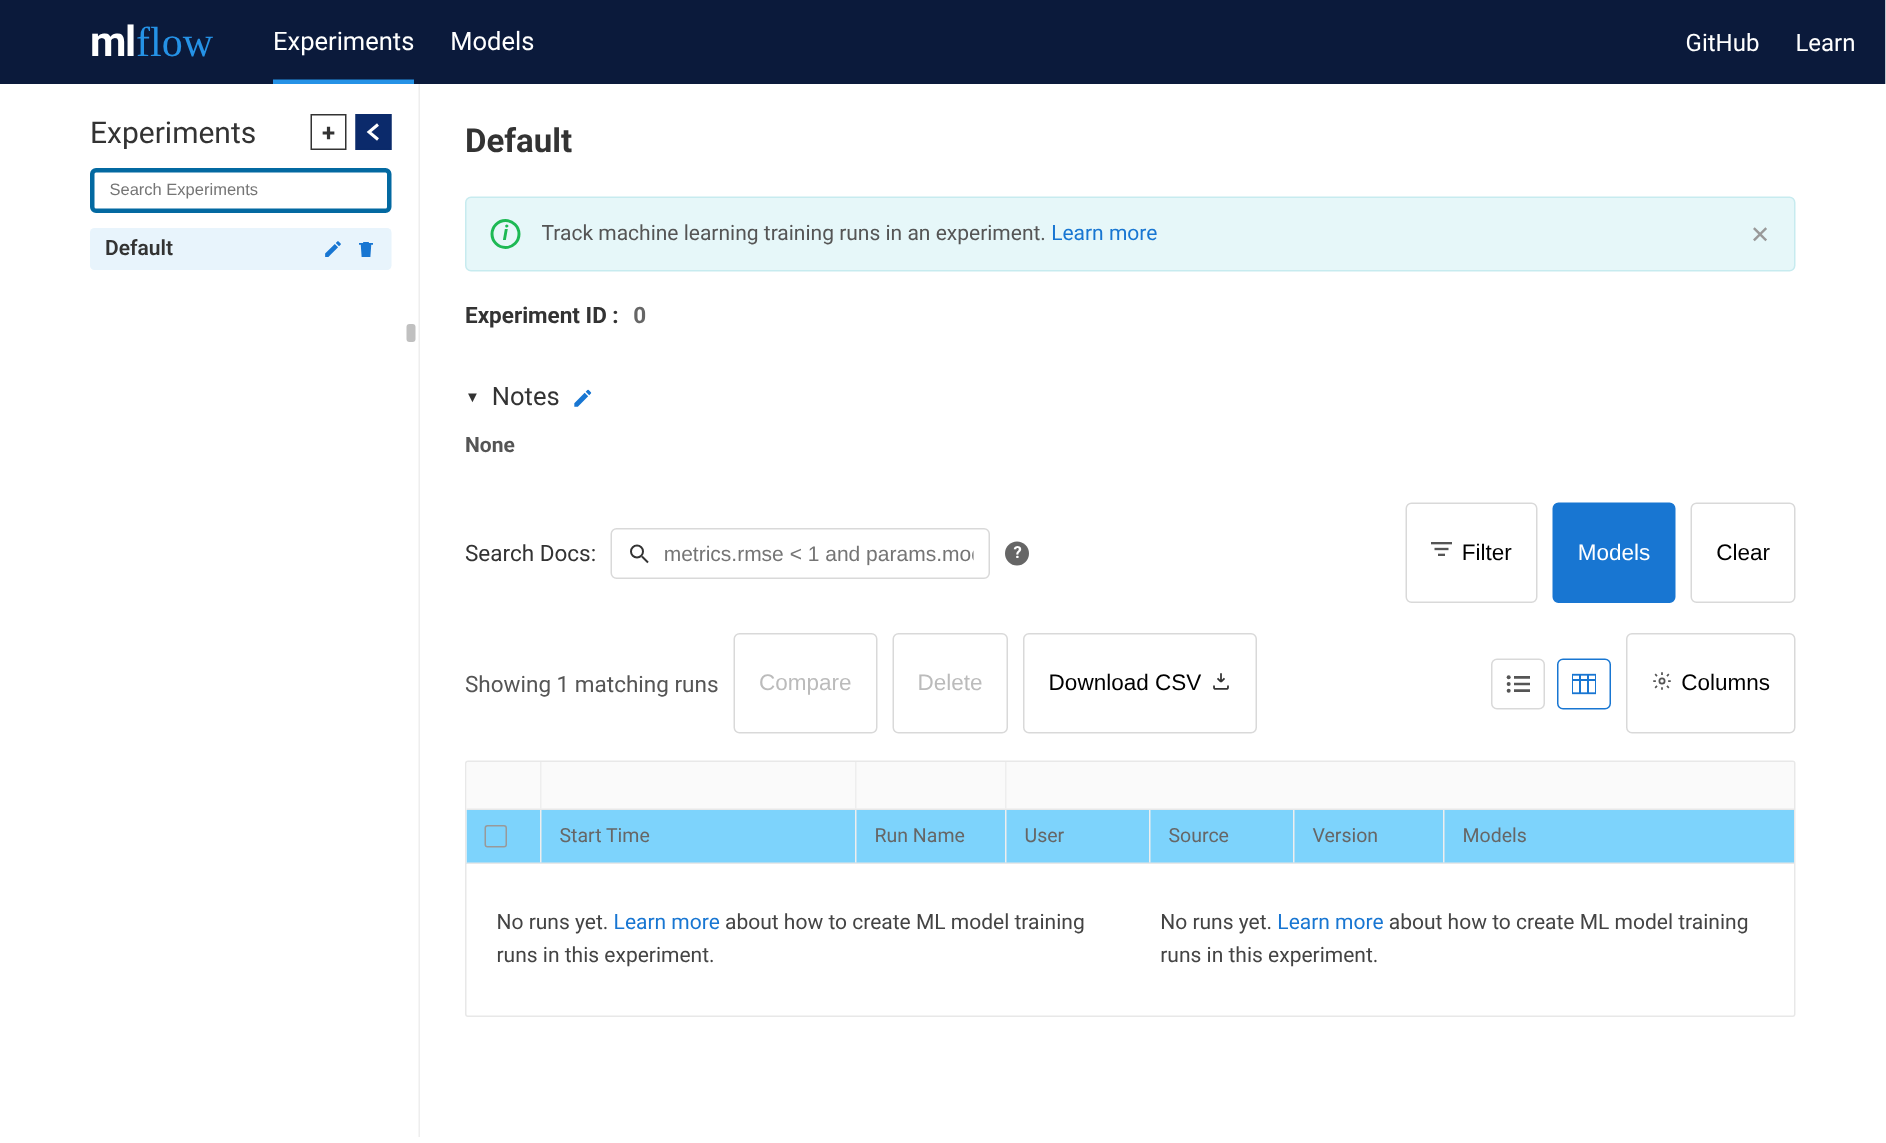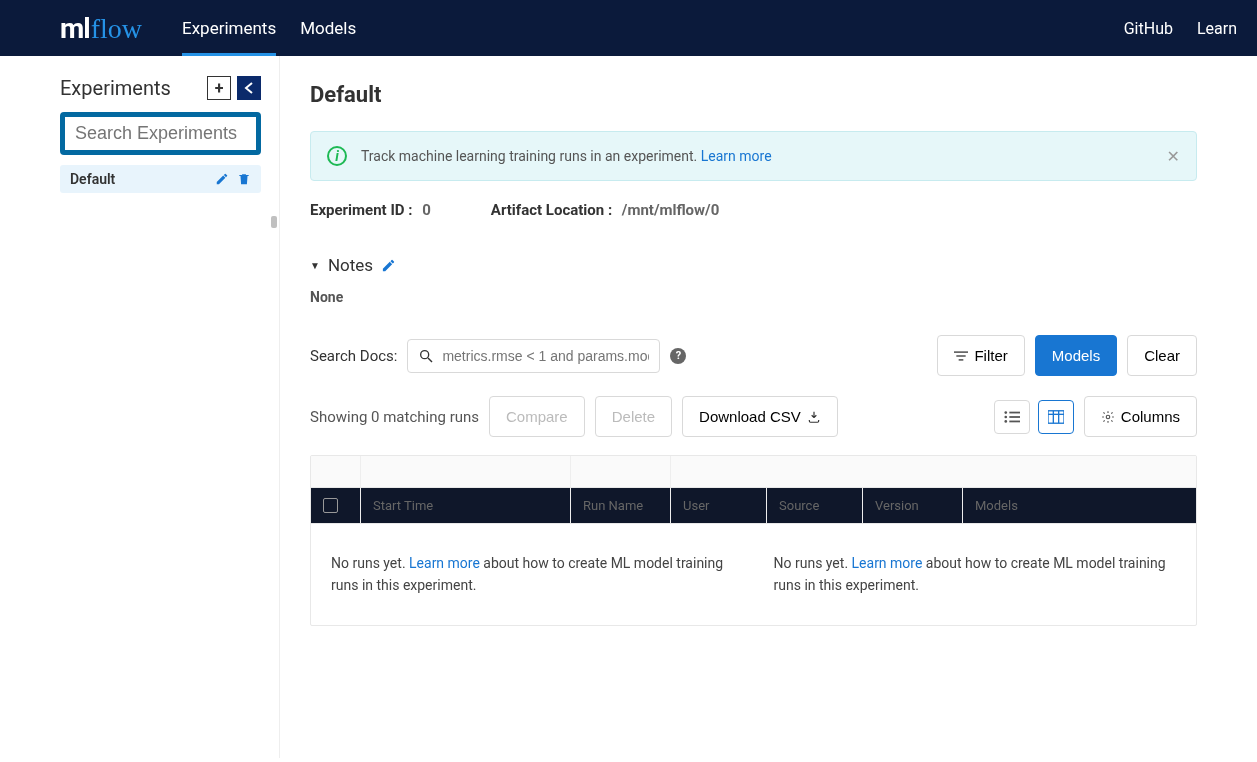--- a/index.html
+++ b/index.html
@@ -18,21 +18,21 @@
 
 .layout { display: flex; height: calc(100vh - 60px); }
 
 
 .sidebar { width: 280px; padding: 20px 18px 0 60px; border-right: 1px solid #eee; position: relative; }
 .sb-head { display: flex; align-items: center; justify-content: space-between; margin-bottom: 12px; }
 .sb-title { font-size: 20px; font-weight: 400; color: #333; }
 .sb-actions { display: flex; gap: 6px; }
 .sb-btn { width: 24px; height: 24px; display: flex; align-items: center; justify-content: center; border: 1px solid #333; background: #fff; cursor: pointer; font-size: 16px; font-weight: bold; }
 .sb-btn.collapse { background: #0b2a6b; color: #fff; border-color: #0b2a6b; }
-.sb-search { width: 100%; padding: 6px 10px; border: 5px solid #0369a1; border-radius: 4px; font-size: 18px; color: #ef4444; margin-bottom: 10px; }
+.sb-search { width: 100%; padding: 6px 10px; border: 3px solid #0369a1; border-radius: 4px; font-size: 11px; color: #ef4444; margin-bottom: 10px; }
 .sb-item { display: flex; align-items: center; justify-content: space-between; padding: 6px 10px; background: #e8f4fc; border-radius: 3px; }
 .sb-item-name { font-weight: 600; color: #333; }
 .sb-item-icons { display: flex; gap: 8px; }
 .sb-icon { cursor: pointer; }
 .scrollmark { position: absolute; right: 2px; top: 160px; width: 6px; height: 12px; background: #c0c0c0; border-radius: 2px; }
 
 
 .main { flex: 1; padding: 26px 60px 0 30px; overflow: auto; }
 .page-title { font-size: 22px; font-weight: 700; color: #333; margin-bottom: 24px; }
 
@@ -51,32 +51,32 @@
 .notes-title { font-size: 17px; color: #333; }
 .notes-edit { color: #1876d2; cursor: pointer; }
 .notes-body { color: #555; margin-bottom: 30px; font-weight: bold; }
 
 .searchrow { display: flex; align-items: center; gap: 10px; margin-bottom: 20px; }
 .searchrow-label { color: #333; font-size: 15px; }
 .searchbox { flex: 1; max-width: 410px; display: flex; align-items: center; border: 1px solid #d9d9d9; border-radius: 4px; padding: 4px 10px; gap: 8px; }
 .searchbox input { border: none; outline: none; flex: 1; font-size: 14px; color: #bbb; padding: 4px 0; }
 .help-dot { width: 16px; height: 16px; border-radius: 50%; background: #666; color: #fff; display: flex; align-items: center; justify-content: center; font-size: 11px; font-weight: bold; cursor: pointer; }
 .spacer { flex: 1; }
-.btn { padding: 11px 16px; border: 1px solid #d9d9d9; background: #fff; border-radius: 4px; cursor: pointer; font-size: 15px; display: flex; align-items: center; gap: 6px; }
+.btn { padding: 24px 16px; border: 1px solid #d9d9d9; background: #fff; border-radius: 4px; cursor: pointer; font-size: 15px; display: flex; gap: 6px; }
 .btn.primary { background: #1876d2; border-color: #1876d2; color: #fff; }
 
 .resultsrow { display: flex; align-items: center; gap: 10px; margin-bottom: 18px; }
 .matching { color: #555; font-size: 15px; }
 .btn.disabled { color: #bbb; cursor: not-allowed; }
 .iconbtn { width: 36px; height: 34px; border: 1px solid #d9d9d9; border-radius: 4px; display: flex; align-items: center; justify-content: center; cursor: pointer; }
 .iconbtn.active { border-color: #1876d2; color: #1876d2; }
 .btngroup { display: flex; gap: 8px; }
 
 .table { border: 1px solid #e8e8e8; border-radius: 2px; overflow: hidden; }
-.thead { background: #0f172a; display: flex; align-items: center; height: 36px; border-bottom: 1px solid #e8e8e8; font-size: 13px; color: #666; }
+.thead { background: #7dd3fc; display: flex; align-items: center; height: 36px; border-bottom: 1px solid #e8e8e8; font-size: 13px; color: #666; }
 .thead2 { background: #fafafa; display: flex; align-items: center; height: 32px; border-bottom: 1px solid #e8e8e8; }
 .th { padding: 0 12px; border-right: 1px solid #eee; height: 100%; display: flex; align-items: center; }
 .th.chk { width: 50px; }
 .th.time { width: 210px; }
 .th.rname { width: 100px; }
 .th.user { width: 96px; }
 .th.src { width: 96px; }
 .th.ver { width: 100px; }
 .th.models { flex: 1; border-right: none; }
 .checkbox { width: 15px; height: 15px; border: 1.5px solid #999; border-radius: 2px; }
@@ -146,24 +146,20 @@
         <span>Track machine learning training runs in an experiment. </span><a class="alert-link">Learn more</a>
       </div>
       <div class="alert-close">✕</div>
     </div>
 
     <div class="meta">
       <div>
         <span class="meta-label">Experiment ID :</span>
         <span class="meta-val">0</span>
       </div>
-      <div>
-        <span class="meta-label">Artifact Location :</span>
-        <span class="meta-val">/mnt/mlflow/0</span>
-      </div>
     </div>
 
     <div class="notes-head">
       <span class="notes-caret">▼</span>
       <span class="notes-title">Notes</span>
       <span class="notes-edit">
         <svg width="15" height="15" viewBox="0 0 24 24">
             <path d="M3 17.25V21h3.75L17.81 9.94l-3.75-3.75L3 17.25zM20.71 7.04a1 1 0 0 0 0-1.41l-2.34-2.34a1 1 0 0 0-1.41 0l-1.83 1.83 3.75 3.75 1.83-1.83z" fill="#1876d2"></path>
           </svg>
       </span>
@@ -187,21 +183,21 @@
             <line x1="3" y1="7" x2="15" y2="7" stroke="#555" stroke-width="2"></line>
             <line x1="6" y1="12" x2="12" y2="12" stroke="#555" stroke-width="2"></line>
           </svg>
         <span>Filter</span>
       </button>
       <button class="btn primary">Models</button>
       <button class="btn">Clear</button>
     </div>
 
     <div class="resultsrow">
-      <span class="matching">Showing 0 matching runs</span>
+      <span class="matching">Showing 1 matching runs</span>
       <button class="btn disabled">Compare</button>
       <button class="btn disabled">Delete</button>
       <button class="btn">
         <span>Download CSV</span>
         <svg width="14" height="14" viewBox="0 0 24 24">
             <path d="M12 3v10m0 0l-4-4m4 4l4-4M4 17v2a2 2 0 002 2h12a2 2 0 002-2v-2" stroke="#333" stroke-width="2" fill="none"></path>
           </svg>
       </button>
       <div class="spacer"></div>
       <div class="btngroup">

